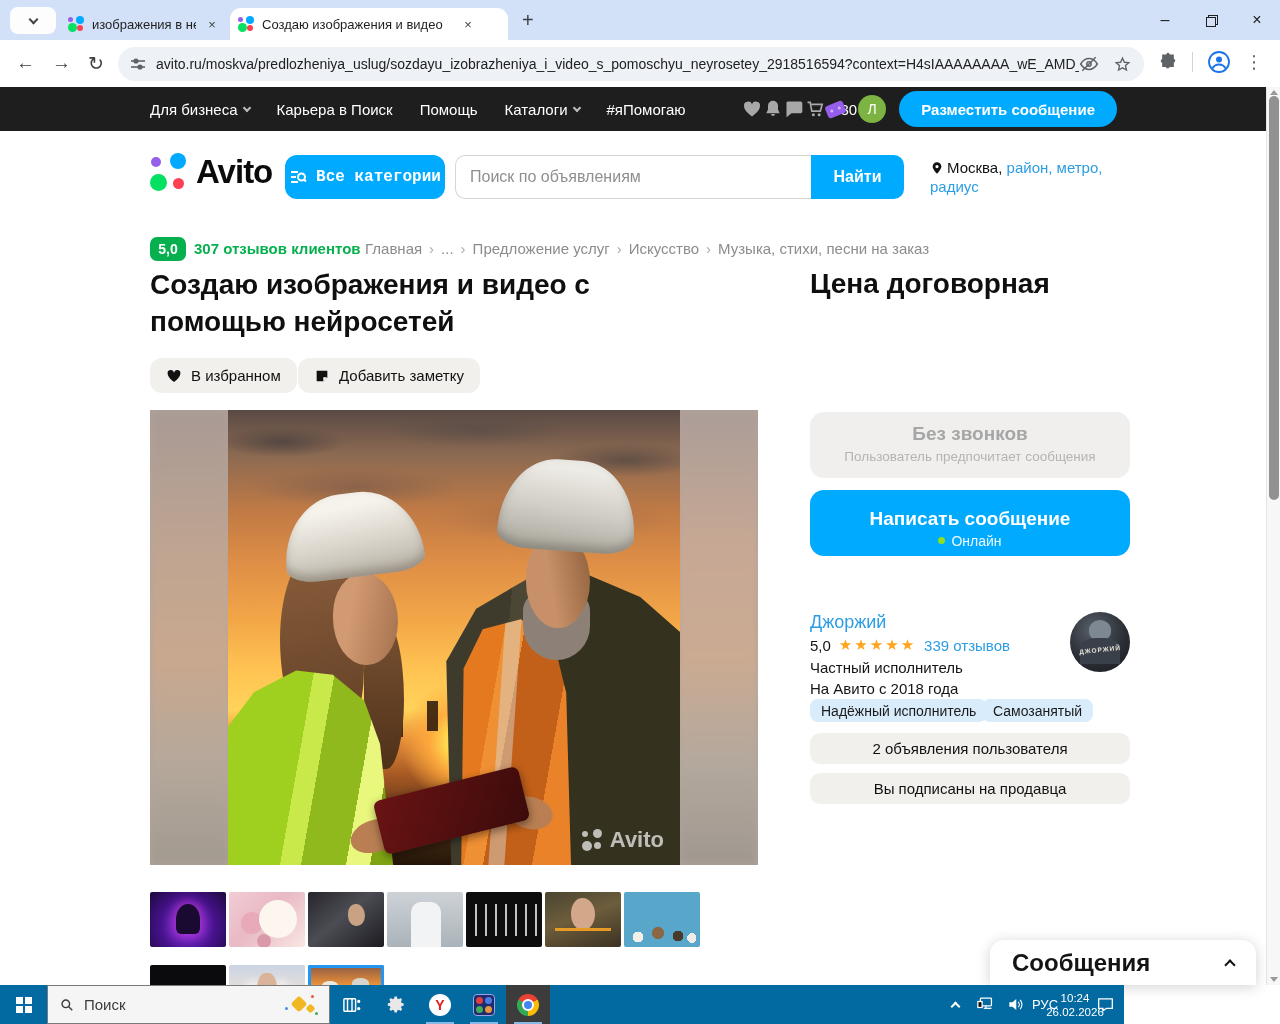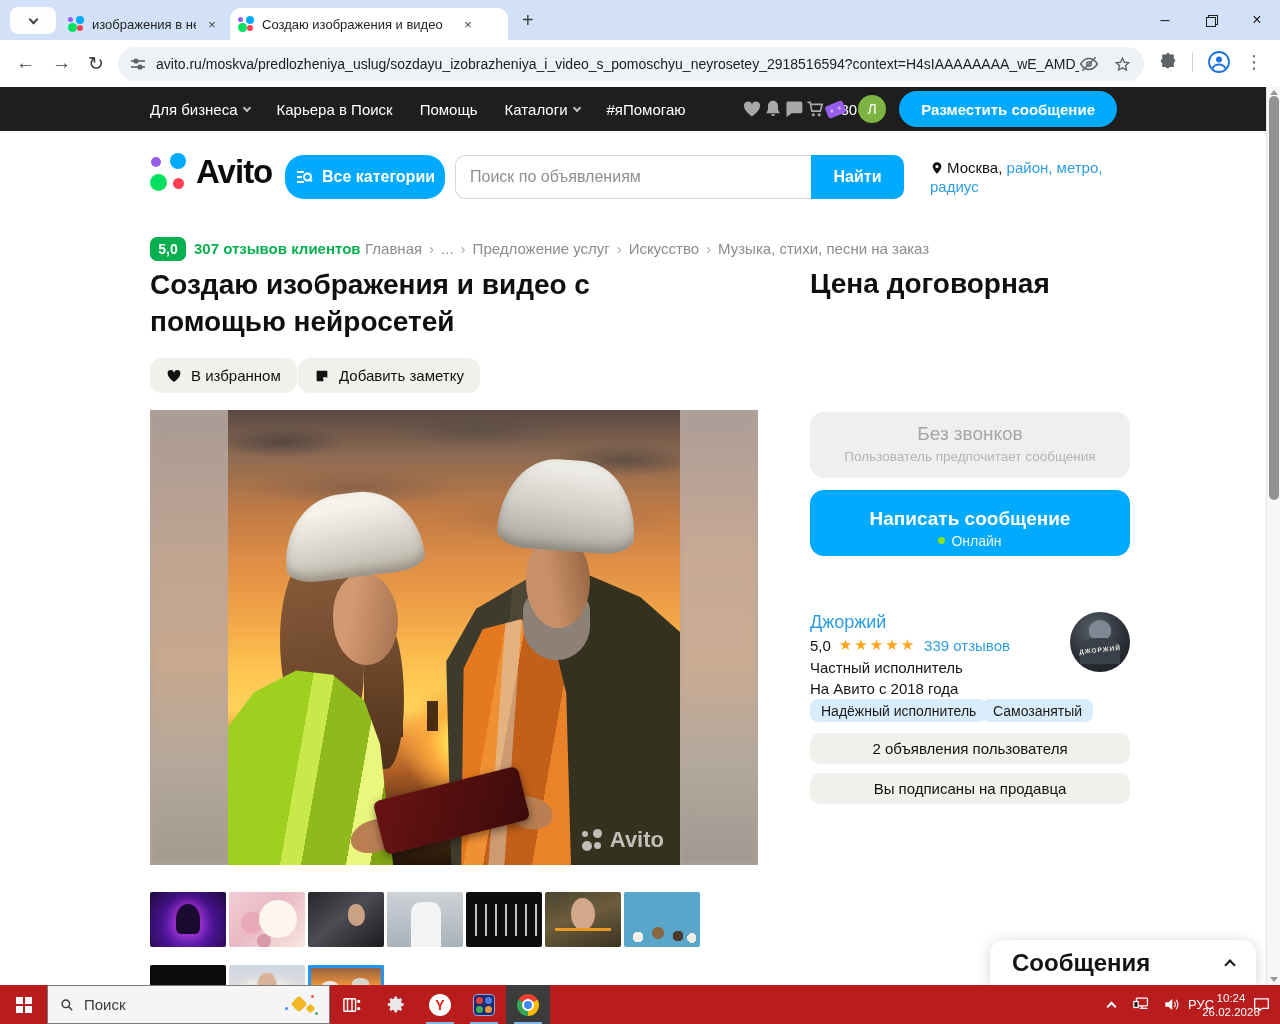--- a/index.html
+++ b/index.html
@@ -52,21 +52,21 @@
 
 
 .page{position:absolute;top:131px;left:0;width:1266px;height:854px;background:#fff;overflow:hidden}
 .biglogo{position:absolute;left:150px;top:22px;display:flex;align-items:center;gap:8px;cursor:pointer}
 .biglogo .dots{position:relative;width:38px;height:38px}
 .biglogo .c1{left:1px;top:4px;width:10px;height:10px;background:#965eeb}
 .biglogo .c2{right:2px;top:0;width:16px;height:16px;background:#0af}
 .biglogo .c3{left:0;bottom:0;width:17px;height:17px;background:#04e061}
 .biglogo .c4{right:4px;bottom:2px;width:11px;height:11px;background:#ff4053}
 .biglogo .word{font-size:33px;font-weight:bold;color:#0b0b0b;letter-spacing:-1px}
-.cat-btn{position:absolute;left:285px;top:24px;width:160px;height:44px;background:#0af;border:none;border-radius:19px;color:#fff;font-size:16px;font-weight:bold;font-family:Liberation Sans, sans-serif;display:flex;align-items:center;justify-content:center;gap:9px;cursor:pointer}
+.cat-btn{position:absolute;left:285px;top:24px;width:160px;height:44px;background:#0af;border:none;border-radius:12px;color:#fff;font-size:16px;font-weight:bold;font-family:Liberation Mono, monospace;display:flex;align-items:center;justify-content:center;gap:9px;cursor:pointer}
 .search-input{position:absolute;left:455px;top:24px;width:356px;height:44px;border:1px solid #d6d6d6;border-right:none;border-radius:10px 0 0 10px;padding:0 14px;font-size:16px;font-family:inherit;color:#222;outline:none}
 .search-input::placeholder{color:#8f8f8f}
 .find-btn{position:absolute;left:811px;top:24px;width:93px;height:44px;background:#0af;border:none;border-radius:0 10px 10px 0;color:#fff;font-size:16px;font-weight:bold;font-family:inherit;cursor:pointer}
 .location{position:absolute;left:930px;top:27px;width:190px;font-size:15px;line-height:19px;cursor:pointer}
 .location svg{vertical-align:-2px;margin-right:3px}
 .loc-city{color:#111}
 .loc-links{color:#2d9de3}
 .score-badge{position:absolute;left:150px;top:106px;width:36px;height:24px;background:#07b04e;border-radius:7px;color:#fff;font-size:14px;font-weight:bold;display:flex;align-items:center;justify-content:center;cursor:pointer}
 .reviews-link{position:absolute;left:194px;top:109px;color:#07b04e;font-size:15px;font-weight:bold;cursor:pointer}
 .breadcrumbs{position:absolute;left:365px;top:109px;font-size:15px;color:#8c8c8c;display:flex;gap:7px;white-space:nowrap;cursor:default}
@@ -116,21 +116,21 @@
 .watermark .dots{position:relative;width:22px;height:22px}
 .watermark .dots i{position:absolute;border-radius:50%;background:rgba(255,255,255,.85)}
 .watermark .d1{left:0;top:2px;width:6px;height:6px}
 .watermark .d2{right:2px;top:0;width:9px;height:9px}
 .watermark .d3{left:0;bottom:0;width:10px;height:10px}
 .watermark .d4{right:3px;bottom:2px;width:7px;height:7px}
 .watermark .wtxt{color:rgba(255,255,255,.85);font-size:22px;font-weight:bold}
 
 
 .nocalls{position:absolute;left:810px;top:281px;width:320px;height:66px;background:#f0efed;border-radius:14px;text-align:center;padding-top:11px}
-.nocalls .t{font-size:19px;font-weight:normal;color:#a6a6a6}
+.nocalls .t{font-size:19px;font-weight:bold;color:#a6a6a6}
 .nocalls .s{font-size:13.5px;color:#b4b4b4;margin-top:4px}
 .msg-btn{position:absolute;left:810px;top:359px;width:320px;height:66px;background:#0af;border:none;border-radius:14px;color:#fff;font-family:inherit;cursor:pointer;text-align:center;padding-top:10px}
 .msg-btn .t{font-size:19px;font-weight:bold}
 .msg-btn .s{font-size:14px;margin-top:3px;color:#eafaff;display:flex;align-items:center;justify-content:center;gap:6px}
 .dot{width:7px;height:7px;border-radius:50%;background:#8ee021;display:inline-block}
 .seller-name{position:absolute;left:810px;top:481px;font-size:18px;color:#2d9de3;cursor:pointer}
 .seller-rating{position:absolute;left:810px;top:505px;font-size:15px;display:flex;gap:8px;align-items:center}
 .seller-rating .score{color:#111}
 .seller-rating .stars{color:#ffa51f;letter-spacing:2px;font-size:15px}
 .seller-rating .rev{color:#2d9de3;cursor:pointer}
@@ -185,21 +185,21 @@
 .msgpanel .chev{margin-left:auto;border-color:#141414;width:8px;height:8px}
 
 
 .scrollbar{position:absolute;right:0;top:87px;width:14px;height:898px;background:#f7f7f7;border-left:1px solid #e6e6e6;z-index:4}
 .sb-thumb{position:absolute;left:2px;top:9px;width:10px;height:404px;background:#919191;border-radius:6px;cursor:pointer}
 .sb-arrow{position:absolute;left:3px;width:0;height:0;border-left:4px solid transparent;border-right:4px solid transparent;cursor:pointer}
 .sb-up{top:3px;border-bottom:5px solid #9a9a9a}
 .sb-down{bottom:3px;border-top:5px solid #9a9a9a}
 
 
-.taskbar{position:absolute;left:0;top:985px;width:1280px;height:39px;background:#b91c1c;display:flex;align-items:stretch;color:#fff;z-index:6}
+.taskbar{position:absolute;left:0;top:985px;width:1124px;height:39px;background:#0369a1;display:flex;align-items:stretch;color:#fff;z-index:6}
 .tb-item{display:flex;align-items:center;justify-content:center;cursor:pointer;position:relative}
 .start{width:47px}
 .winlogo{position:relative;width:16px;height:16px}
 .winlogo i{position:absolute;width:7px;height:7px;background:#fff}
 .winlogo .q1{left:0;top:0}.winlogo .q2{right:0;top:0}.winlogo .q3{left:0;bottom:0}.winlogo .q4{right:0;bottom:0}
 .tsearch{width:283px;background:#f5f5f5;border:1px solid #7a7a7a;display:flex;align-items:center;gap:10px;padding:0 12px;color:#3c3c3c;font-size:15px;cursor:text}
 .sparkles{margin-left:auto;position:relative;width:34px;height:24px}
 .spark{position:absolute;background:#f2b824;transform:rotate(45deg)}
 .sp1{left:10px;top:5px;width:12px;height:12px;border-radius:3px}
 .sp2{left:24px;top:12px;width:7px;height:7px;border-radius:2px}

